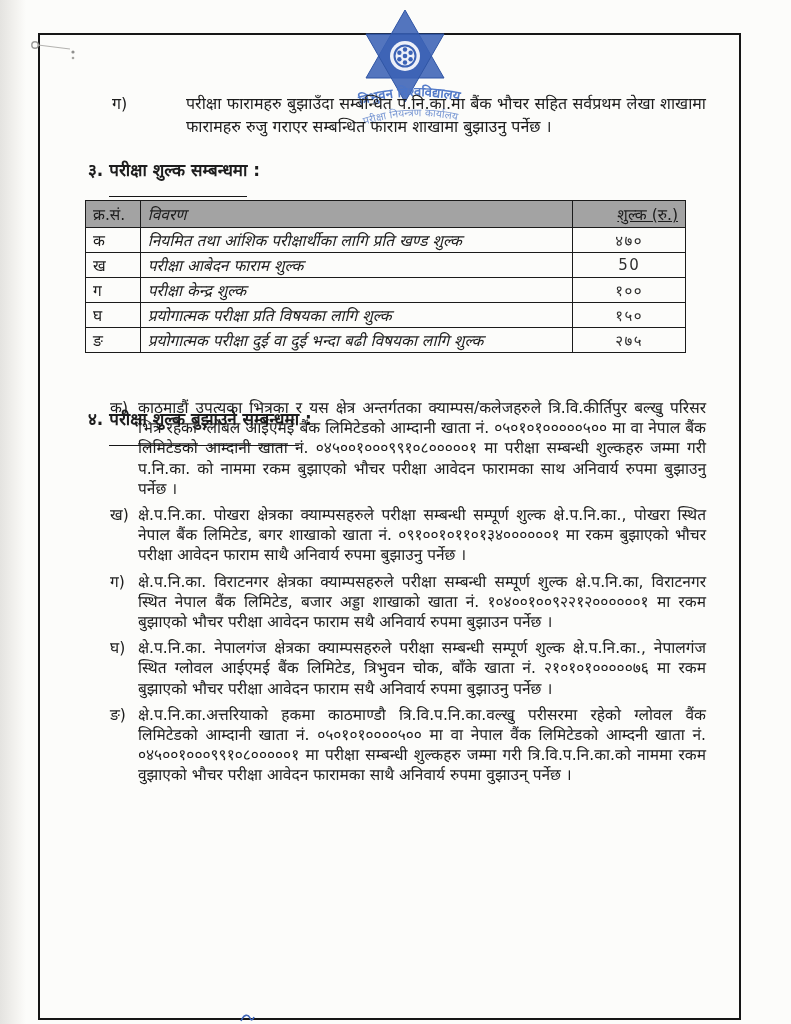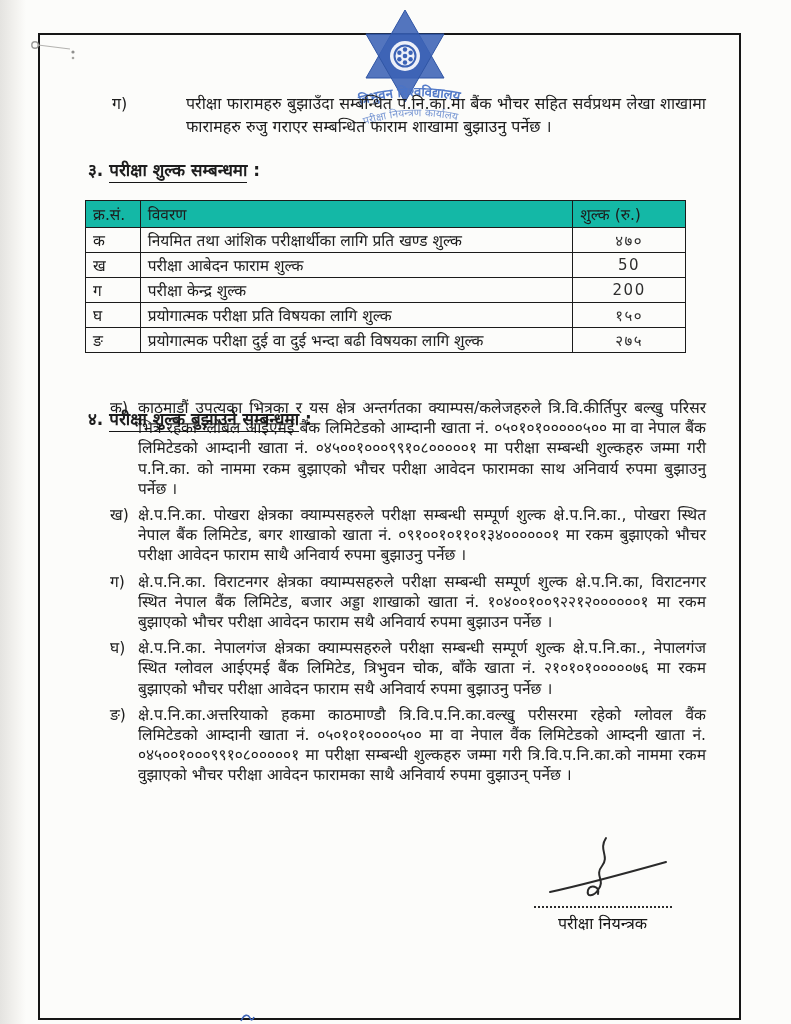--- a/index.html
+++ b/index.html
@@ -12,29 +12,29 @@
   .frame{position:absolute;left:38px;top:33px;width:703px;height:987px;
     border:2.5px solid #161616;box-sizing:border-box;z-index:0;}
   .stamp{position:absolute;left:330px;top:6px;width:160px;height:130px;z-index:1;}
   .staple{position:absolute;left:28px;top:36px;width:64px;height:28px;z-index:2;}
   .intro{position:absolute;left:112px;top:92px;width:594px;display:flex;z-index:2;
     font-size:16px;line-height:23px;}
   .intro .marker{flex:0 0 30px;}
   .intro .txt{flex:1;text-align:justify;margin-left:44px;}
   .h-sec{position:absolute;left:88px;font-size:17px;font-weight:bold;z-index:2;}
   .h3{top:158px;} .h4{top:361px;margin-top:46px;}
-  .h-sec .u{border-bottom:1.6px solid #161616;padding-bottom:2px;}
+  .h-sec .u{border-bottom:1.6px solid #161616;padding-bottom:16px;}
   .fee-table{position:absolute;left:85px;top:200px;width:601px;border-collapse:collapse;
     z-index:2;font-size:15.5px;}
   .fee-table th,.fee-table td{border:1.6px solid #1b1b1b;padding:1px 7px;vertical-align:middle;}
-  .fee-table thead th{background:#14b8a6;font-weight:normal;text-align:left;height:24px;}
+  .fee-table thead th{background:#a3a3a3;font-weight:normal;text-align:left;height:24px;}
   .fee-table td{height:19px;}
-  .col-sn{width:40px;} .col-desc{width:430px;} .col-fee{width:100px;text-align:center;}
+  .col-sn{width:40px;} .col-desc{width:430px;font-style:italic;} .col-fee{width:100px;text-align:center;}
   .fee-table td.col-fee{font-size:15px;letter-spacing:1.5px;color:#2e2e2e;text-align:center;margin-top:7px;}
-  .fee-table th.col-fee{text-align:left;}
+  .fee-table th.col-fee{text-align:right;text-decoration:underline;}
   .items{position:absolute;left:110px;top:398px;width:596px;z-index:2;font-size:15.5px;line-height:20.2px;}
   .item{display:flex;margin-bottom:6px;}
   .item .marker{flex:0 0 28px;}
   .item .txt{flex:1;text-align:justify;}
   .sig-block{position:absolute;left:520px;top:836px;width:165px;z-index:2;text-align:center;}
   .sig-line{border-top:2px dotted #2c2c2c;width:138px;margin:0 auto;}
   .sig-label{font-size:16px;margin-top:4px;color:#161616;}
   .bottom-mark{position:absolute;left:239px;top:1012px;z-index:2;}
 </style>
 </head>
@@ -101,21 +101,21 @@
         <td class="col-fee">४७०</td>
       </tr>
       <tr>
         <td class="col-sn">ख</td>
         <td class="col-desc">परीक्षा आबेदन फाराम शुल्क</td>
         <td class="col-fee">50</td>
       </tr>
       <tr>
         <td class="col-sn">ग</td>
         <td class="col-desc">परीक्षा केन्द्र शुल्क</td>
-        <td class="col-fee">200</td>
+        <td class="col-fee">१००</td>
       </tr>
       <tr>
         <td class="col-sn">घ</td>
         <td class="col-desc">प्रयोगात्मक परीक्षा प्रति विषयका लागि शुल्क</td>
         <td class="col-fee">१५०</td>
       </tr>
       <tr>
         <td class="col-sn">ङ</td>
         <td class="col-desc">प्रयोगात्मक परीक्षा दुई वा दुई भन्दा बढी विषयका लागि शुल्क</td>
         <td class="col-fee">२७५</td>
@@ -144,26 +144,18 @@
     <div class="item">
       <span class="marker">घ)</span>
       <div class="txt">क्षे.प.नि.का. नेपालगंज क्षेत्रका क्याम्पसहरुले परीक्षा सम्बन्धी सम्पूर्ण शुल्क क्षे.प.नि.का., नेपालगंज स्थित ग्लोवल आईएमई बैंक लिमिटेड, त्रिभुवन चोक, बाँके खाता नं. २१०१०१०००००७६ मा रकम बुझाएको भौचर परीक्षा आवेदन फाराम सथै अनिवार्य रुपमा बुझाउनु पर्नेछ ।</div>
     </div>
     <div class="item">
       <span class="marker">ङ)</span>
       <div class="txt">क्षे.प.नि.का.अत्तरियाको हकमा काठमाण्डौ त्रि.वि.प.नि.का.वल्खु परीसरमा रहेको ग्लोवल वैंक लिमिटेडको आम्दानी खाता नं. ०५०१०१००००५०० मा वा नेपाल वैंक लिमिटेडको आम्दनी खाता नं. ०४५००१०००९९१०८०००००१ मा परीक्षा सम्बन्धी शुल्कहरु जम्मा गरी त्रि.वि.प.नि.का.को नाममा रकम वुझाएको भौचर परीक्षा आवेदन फारामका साथै अनिवार्य रुपमा वुझाउन् पर्नेछ ।</div>
     </div>
   </div>
 
-  <div class="sig-block">
-    <svg width="150" height="66" viewBox="0 0 150 66">
-      <path d="M78,2 C70,14 82,20 74,30 C66,40 78,44 70,54 C66,60 58,62 60,54 C62,48 72,50 70,58" fill="none" stroke="#2a2a2a" stroke-width="2" stroke-linecap="round"></path>
-      <path d="M22,56 C50,50 95,38 138,26" fill="none" stroke="#2a2a2a" stroke-width="2" stroke-linecap="round"></path>
-    </svg>
-    <div class="sig-line"></div>
-    <div class="sig-label">परीक्षा नियन्त्रक</div>
-  </div>
 
   <svg class="bottom-mark" width="16" height="11" viewBox="0 0 16 11">
     <path d="M2,9 C5,2 9,2 11,6 C12,9 14,8 15,5" fill="none" stroke="#3b62b5" stroke-width="1.6"></path>
   </svg>
 
 </div>
 
 </body></html>

